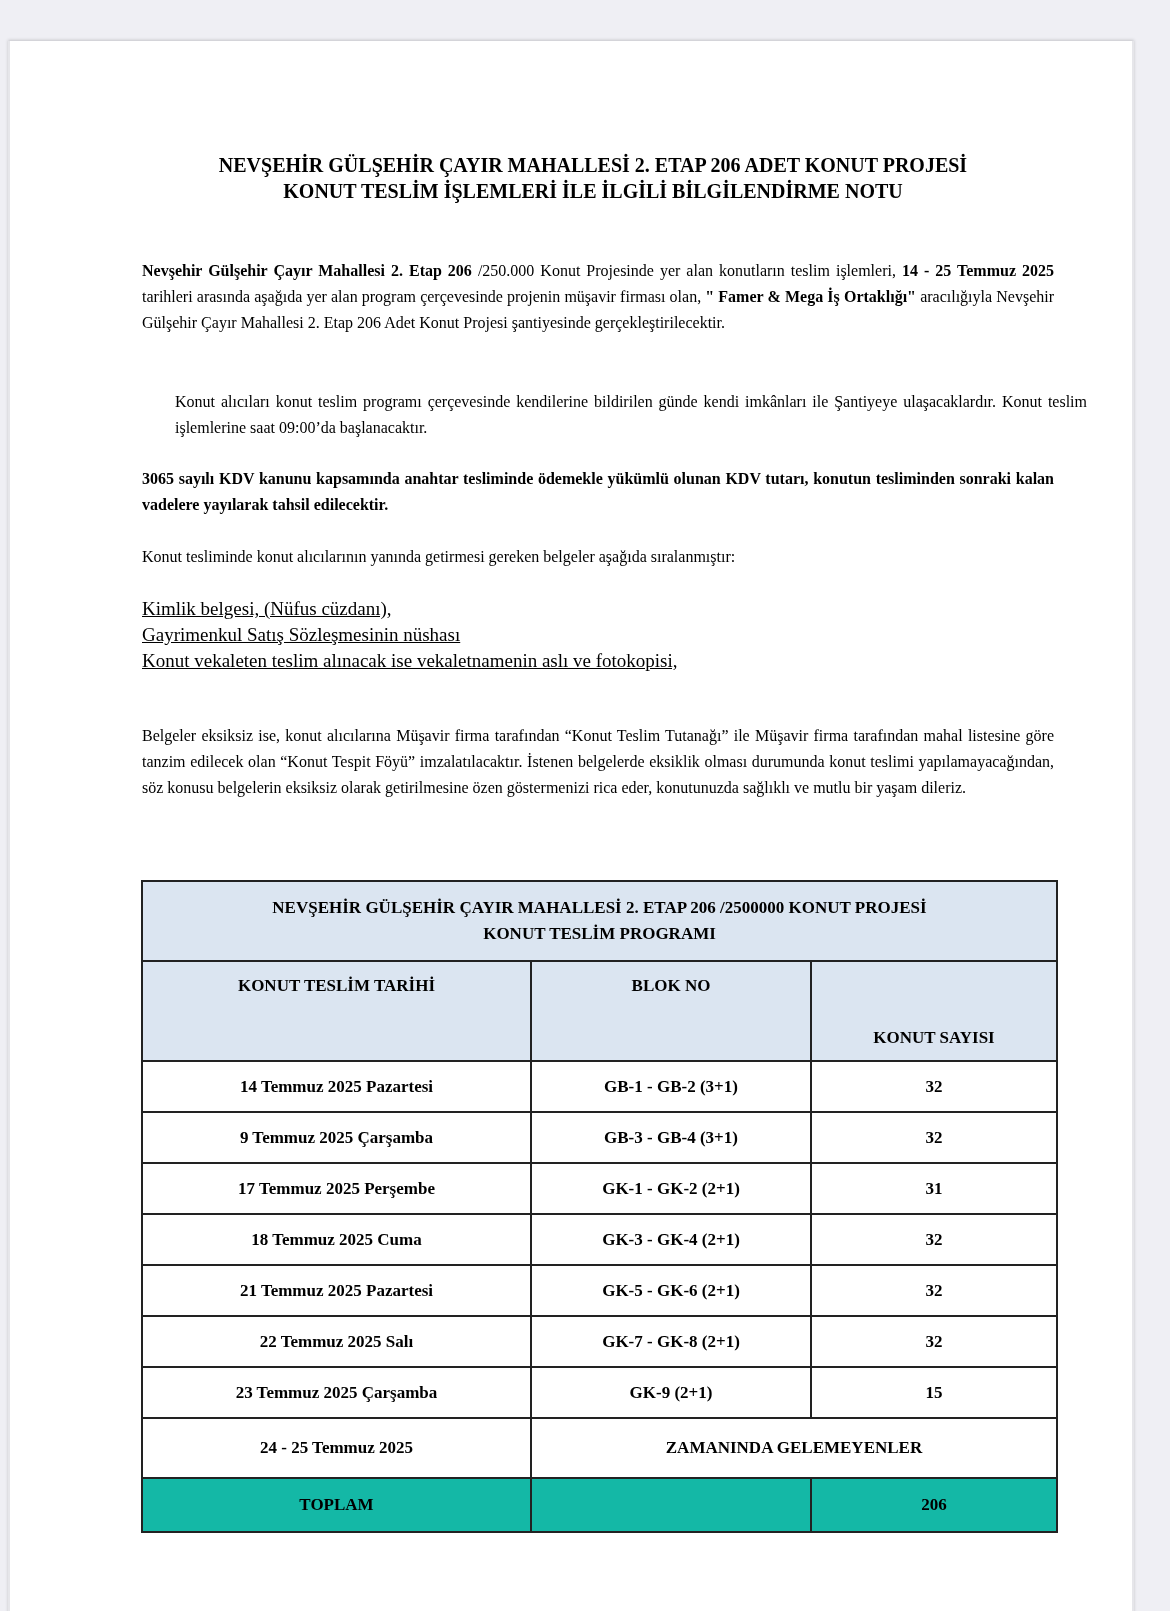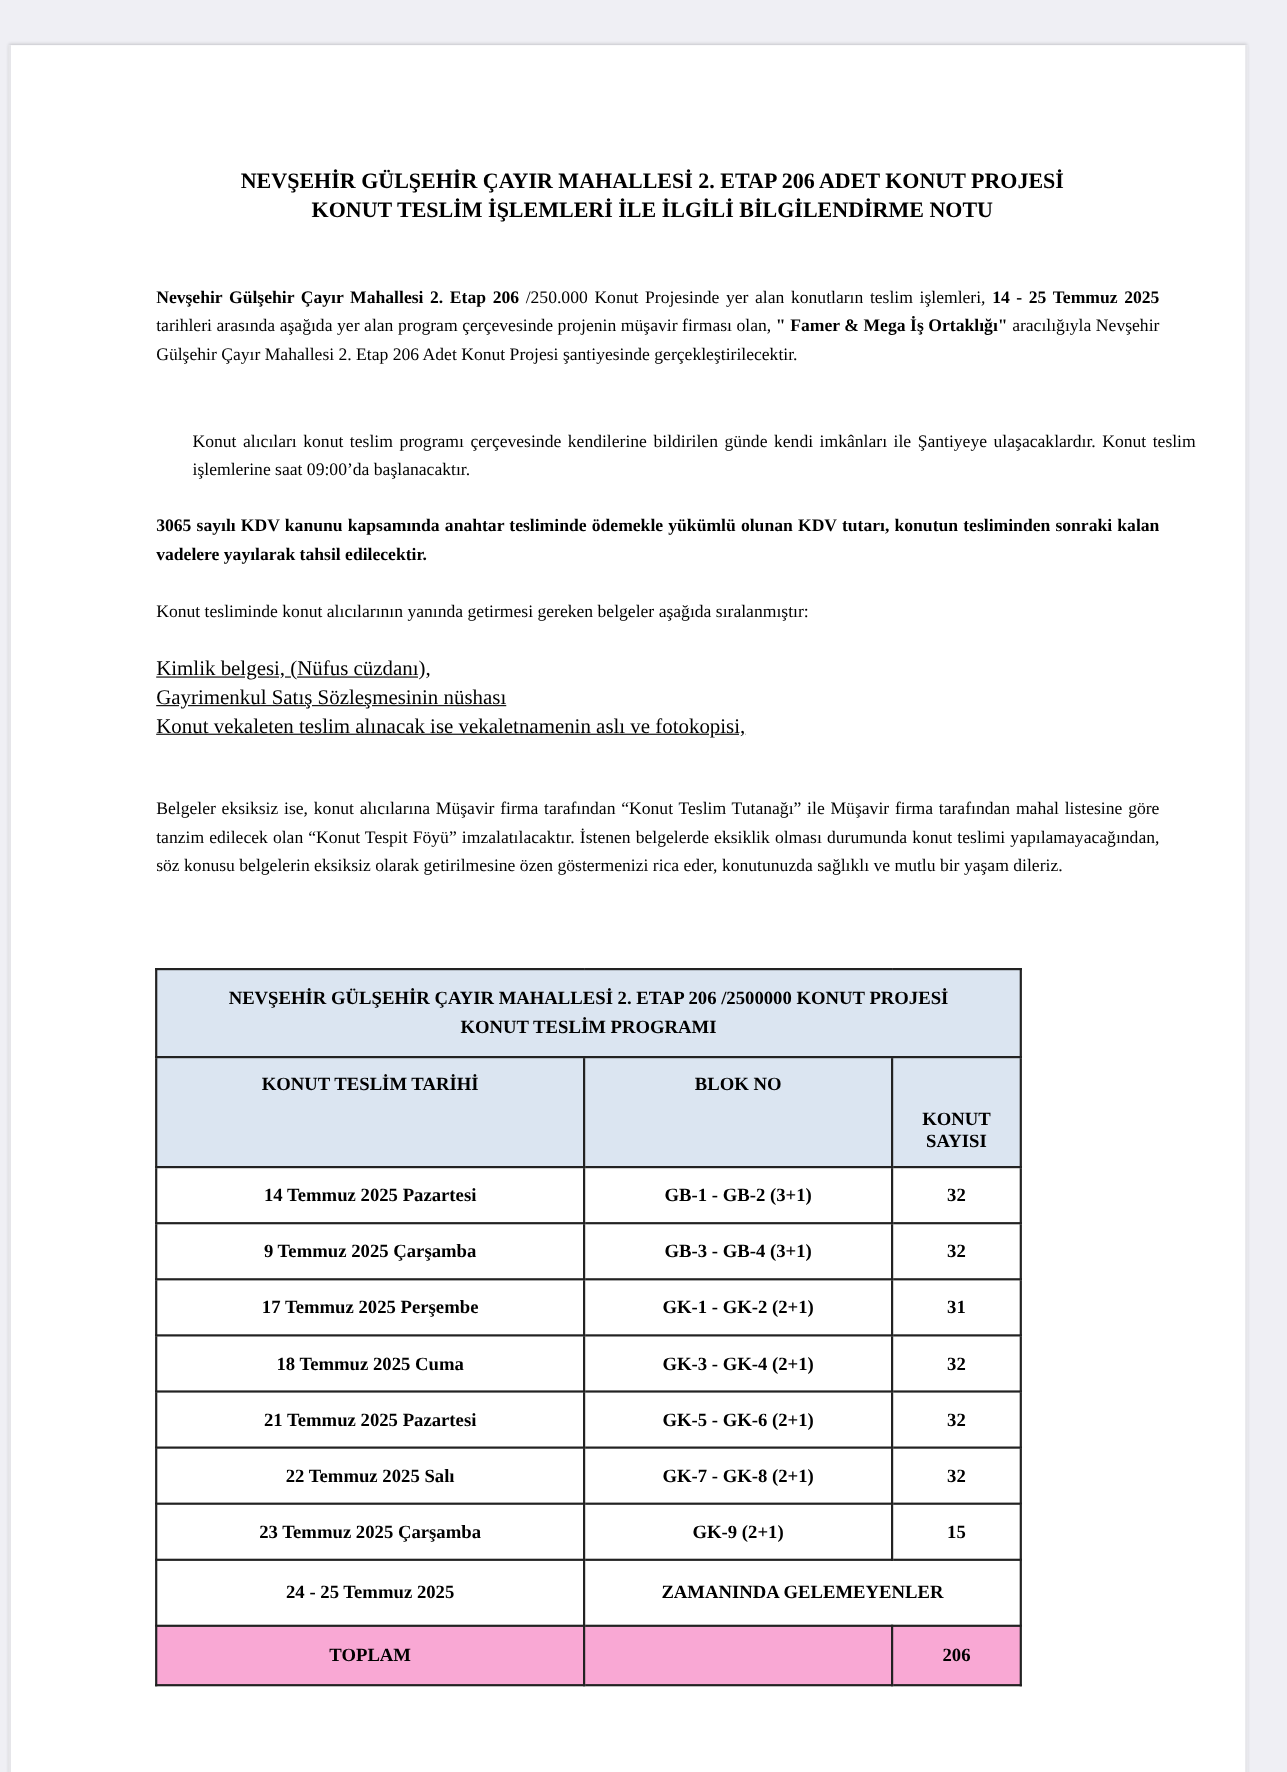--- a/index.html
+++ b/index.html
@@ -26,32 +26,32 @@
     font-size: 16px; line-height: 26px; text-align: justify;
   }
   .para b { font-weight: bold; }
   .p1 { top: 258px; }
   .p2 { top: 389px; margin-left: 33px; }
   .p3 { top: 466px; font-weight: bold; }
   .p4 { top: 544px; }
   .list { position: absolute; left: 142px; top: 596px; font-size: 19px; line-height: 26px; text-decoration: underline; }
   .p5 { top: 701px; margin-top: 22px; }
   table {
-    position: absolute; left: 141px; top: 880px; width: 788px;
+    position: absolute; left: 141px; top: 880px; width: 917px;
     border-collapse: collapse; font-weight: bold; font-size: 17px;
   }
   td { border: 2px solid #222; text-align: center; vertical-align: middle; padding: 0; }
   .thead td { background: #dbe5f1; }
   .caption td { height: 78px; line-height: 26px; font-size: 17px; }
   .colhead td { height: 84px; }
   .colhead td.sayi { vertical-align: bottom; padding-bottom: 12px; }
   .colhead td.top { vertical-align: top; padding-top: 14px; }
   .row td { height: 49px; }
   .late td { height: 58px; }
-  .total td { height: 52px; background: #f9a8d4; }
+  .total td { height: 52px; background: #14b8a6; }
   .c1 { width: 387px; } .c2 { width: 278px; }
 </style>
 </head>
 <body>
 
 <div class="page"></div>
 
 <div class="title">
   <div>NEVŞEHİR GÜLŞEHİR ÇAYIR MAHALLESİ 2. ETAP 206 ADET KONUT PROJESİ</div>
   <div>KONUT TESLİM İŞLEMLERİ İLE İLGİLİ BİLGİLENDİRME NOTU</div>

